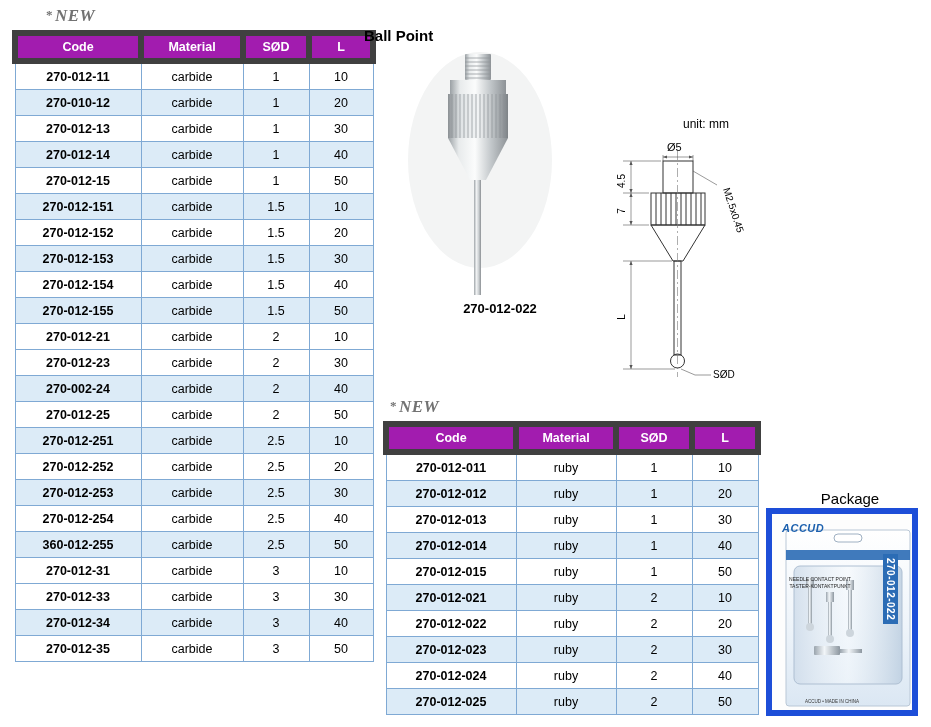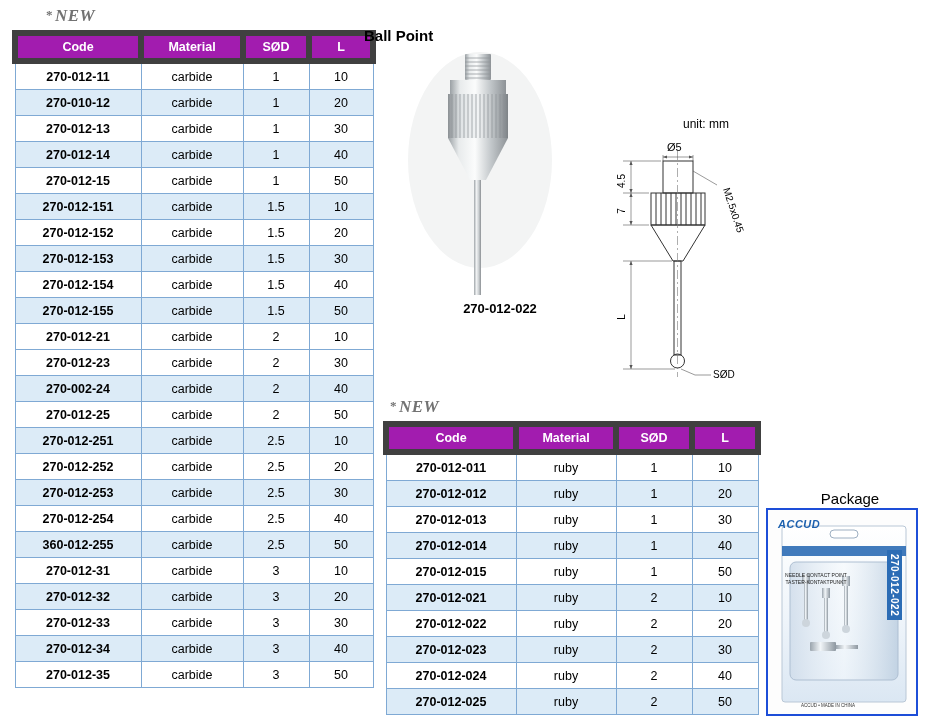--- a/index.html
+++ b/index.html
@@ -132,21 +132,21 @@
     height: 270px;
   }
 
   
   #package-box {
     position: absolute;
     left: 766px;
     top: 508px;
     width: 152px;
     height: 208px;
-    border: 2px solid #1d4ed8;
+    border: 6px solid #1d4ed8;
     background: #fdfdfd;
     box-sizing: border-box;
   }
   #package-inner {
     position: absolute;
     left: 12px;
     top: 14px;
     width: 128px;
     height: 180px;
   }
@@ -321,26 +321,20 @@
       <td class="code">360-012-255</td>
       <td>carbide</td>
       <td>2.5</td>
       <td>50</td>
     </tr>
     <tr class="plain">
       <td class="code">270-012-31</td>
       <td>carbide</td>
       <td>3</td>
       <td>10</td>
-    </tr>
-    <tr class="alt">
-      <td class="code">270-012-32</td>
-      <td>carbide</td>
-      <td>3</td>
-      <td>20</td>
     </tr>
     <tr class="plain">
       <td class="code">270-012-33</td>
       <td>carbide</td>
       <td>3</td>
       <td>30</td>
     </tr>
     <tr class="alt">
       <td class="code">270-012-34</td>
       <td>carbide</td>

